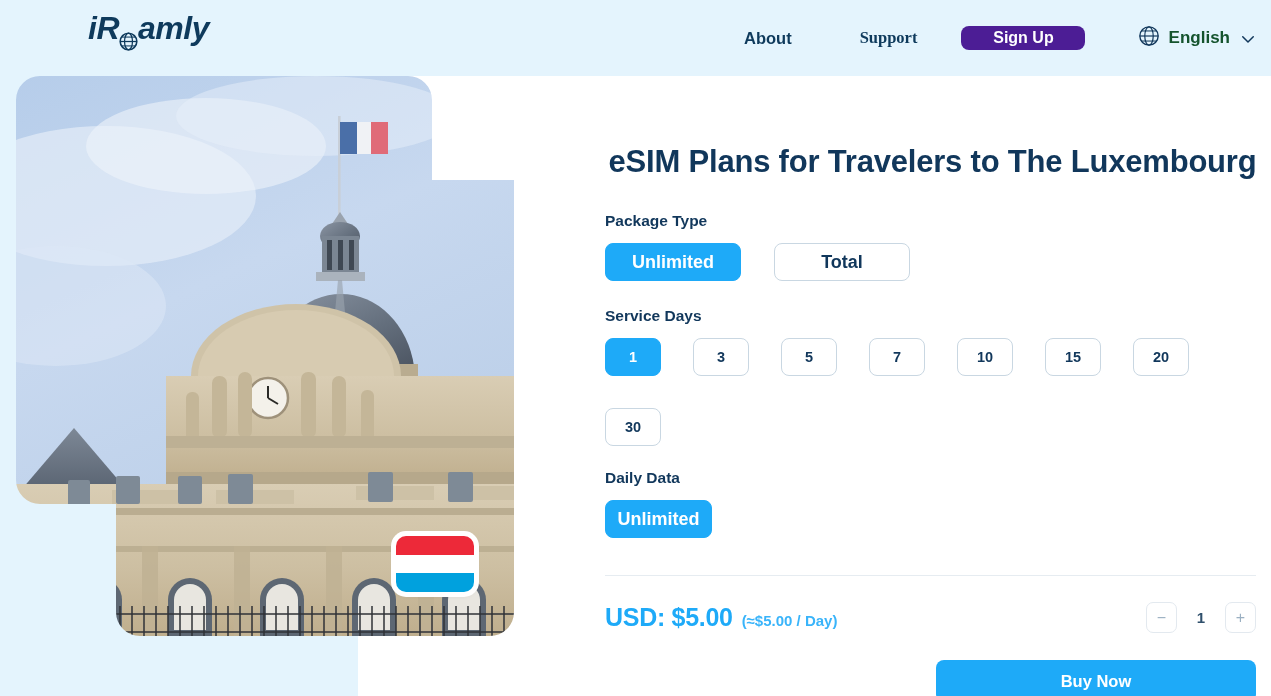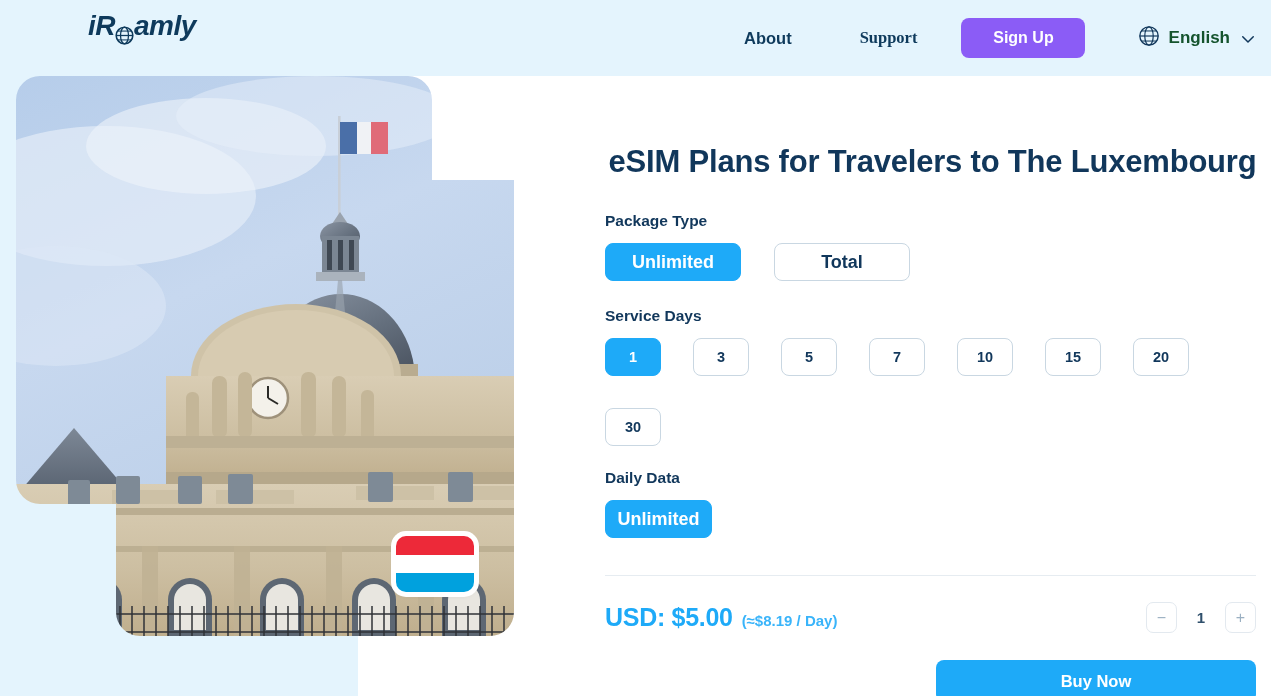--- a/index.html
+++ b/index.html
@@ -41,21 +41,21 @@
     width: 1271px; height: 76px;
     display: flex;
     align-items: center;
     z-index: 40;
   }
   .logo {
     position: absolute;
     left: 88px; top: 10px;
     font-style: italic;
     font-weight: 800;
-    font-size: 28px;
+    font-size: 32px;
     letter-spacing: -0.5px;
     color: #0e3a5c;
     display: flex;
     align-items: center;
   }
   .logo .globe-o {
     display: inline-block;
     width: 19px; height: 19px;
     margin: 0 0px 0 0px;
     position: relative;
@@ -77,22 +77,22 @@
     padding: 8px 0;
     cursor: pointer;
   }
   .nav-link.about { margin-right: 68px; }
   .nav-link.support { margin-right: 44px; font-family: Liberation Serif, serif; }
 
   .signup-btn {
     display: inline-flex;
     align-items: center;
     justify-content: center;
-    width: 124px; height: 40px;
-    background: #8b5cf6;
+    width: 124px; height: 24px;
+    background: #4c1d95;
     color: #ffffff;
     font-size: 16px;
     font-weight: 600;
     border: none;
     border-radius: 8px;
     cursor: pointer;
     font-family: "Liberation Sans", sans-serif;
   }
 
   .lang-picker {
@@ -557,21 +557,21 @@
     <div class="section-label" style="margin-top:23px;">Daily Data</div>
     <div class="opt-row" style="margin-top:13px;">
       <button class="pill data-pill selected">Unlimited</button>
     </div>
 
     <div class="divider" style="margin-top:37px;"></div>
 
     <div class="price-row" style="margin-top:26px;">
       <div class="price-left">
         <span class="price-main">USD: $5.00</span>
-        <span class="price-sub">(≈$8.19 / Day)</span>
+        <span class="price-sub">(≈$5.00 / Day)</span>
       </div>
       <div class="stepper">
         <button class="step-btn">−</button>
         <span class="step-qty">1</span>
         <button class="step-btn">+</button>
       </div>
     </div>
 
     <div class="buy-row" style="margin-top:27px;">
       <button class="buy-btn">Buy Now</button>

